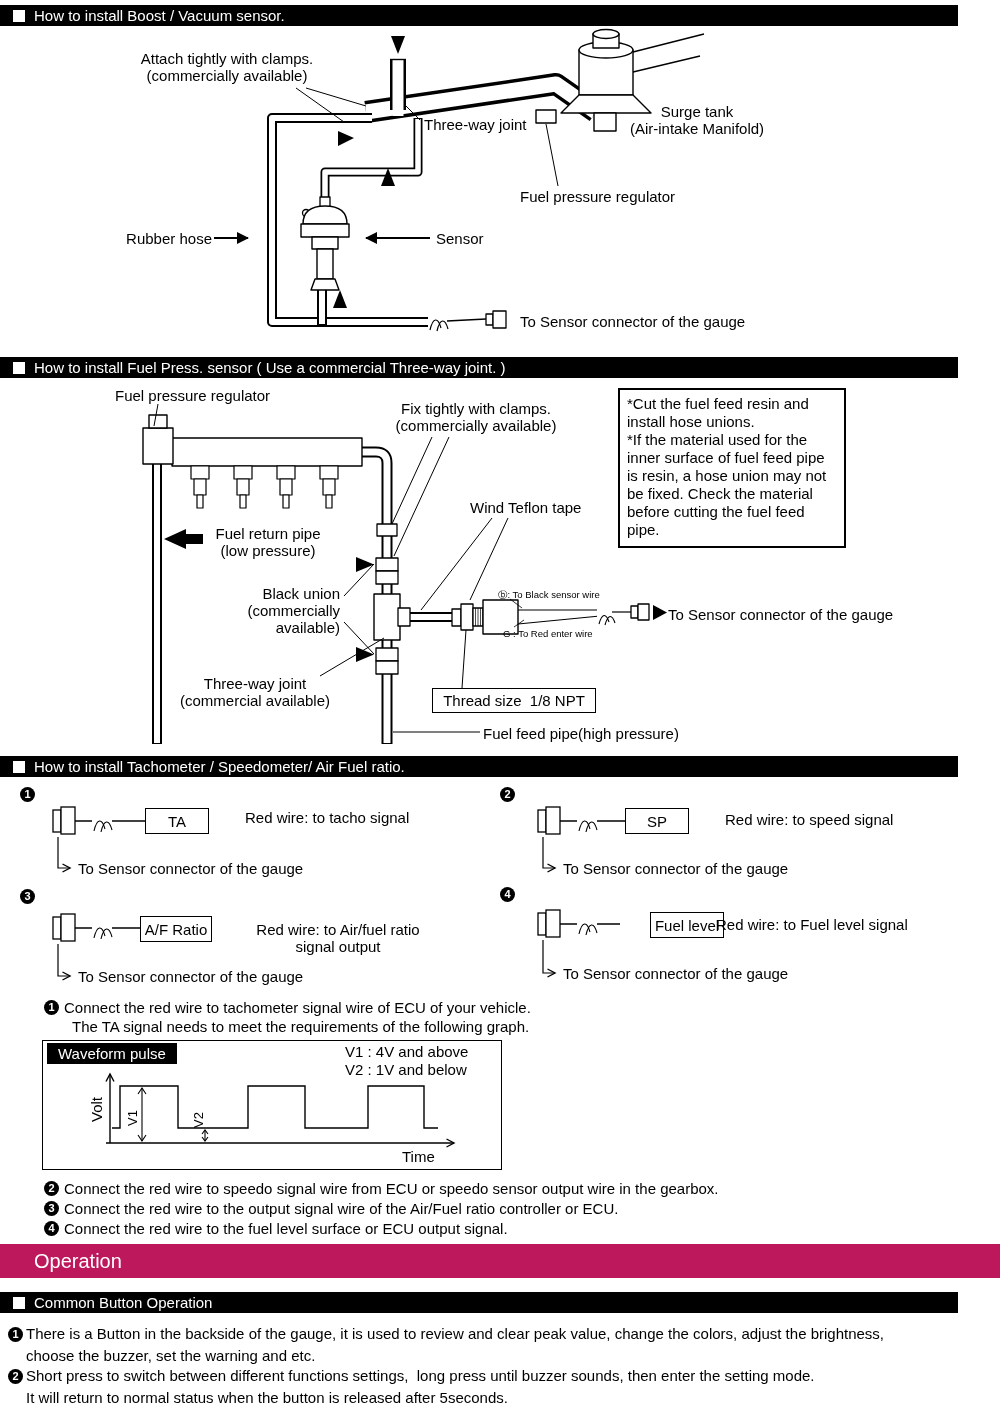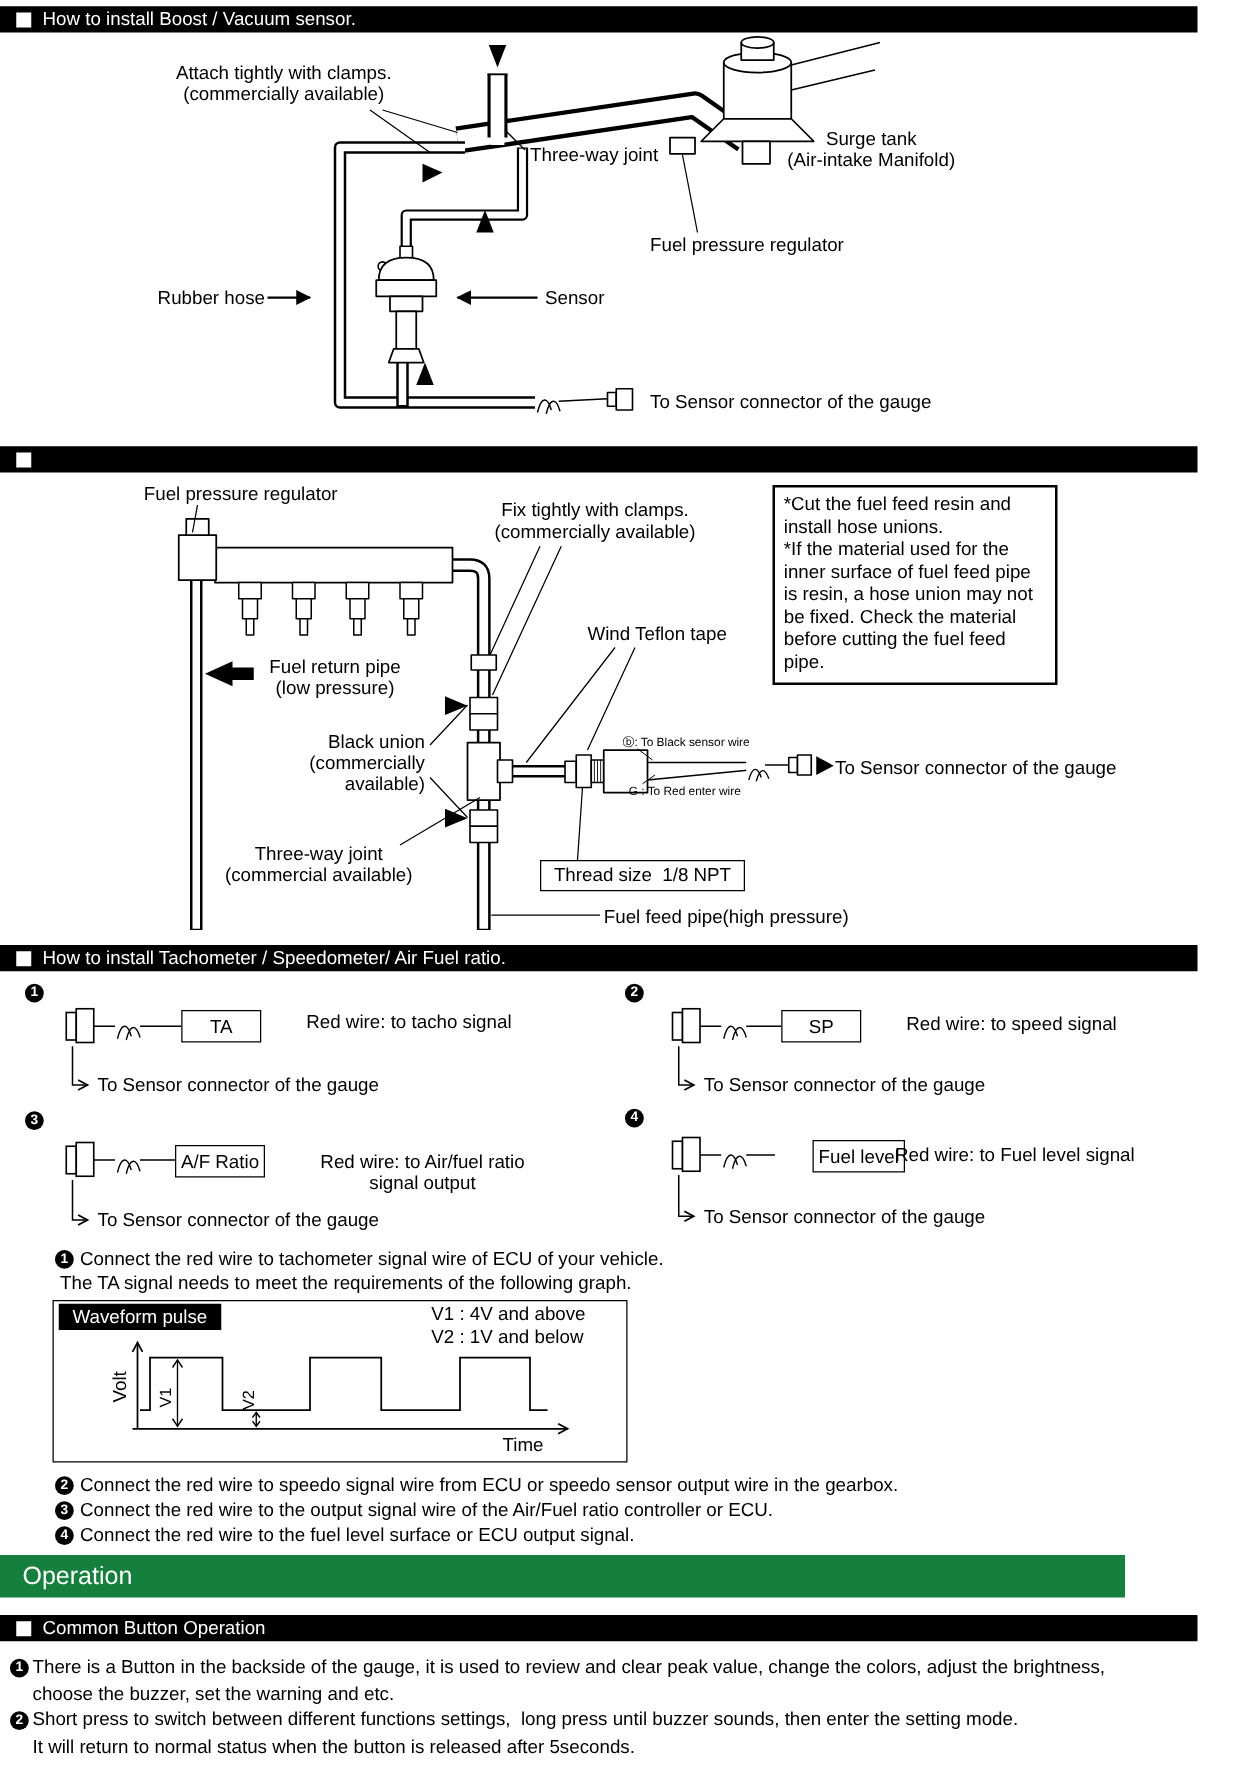--- a/index.html
+++ b/index.html
@@ -2,22 +2,22 @@
 <html><head>
 <meta charset="utf-8">
 <style>
   html,body{margin:0;padding:0;}
   body{width:1000px;height:1416px;position:relative;background:#fff;color:#000;
     font-family:"Liberation Sans","DejaVu Sans",sans-serif;font-size:15px;overflow:hidden;}
   .lineart{position:absolute;left:0;top:0;z-index:1;pointer-events:none;}
   .secbar{position:absolute;left:0;width:958px;height:21px;background:#000;color:#fff;
     display:flex;align-items:center;font-size:15px;z-index:2;}
   .secbar .sq{width:12px;height:12px;background:#fff;margin:0 9px 0 13px;flex:0 0 auto;}
-  .opbar{position:absolute;left:0;width:900px;height:34px;background:#15803d;color:#fff;
-    font-size:20px;display:flex;align-items:center;padding-left:18px;box-sizing:border-box;z-index:2;}
+  .opbar{position:absolute;left:0;width:1000px;height:34px;background:#be185d;color:#fff;
+    font-size:20px;display:flex;align-items:center;padding-left:34px;box-sizing:border-box;z-index:2;}
   .lbl{position:absolute;line-height:17px;white-space:nowrap;z-index:3;}
   .ctr{text-align:center;}
   .rt{text-align:right;}
   .pre{white-space:pre;}
   .bbox{position:absolute;border:1.5px solid #000;background:#fff;display:flex;
     align-items:center;justify-content:center;z-index:3;}
   .numcircle{position:absolute;width:15px;height:15px;border-radius:50%;background:#000;
     color:#fff;font-size:11px;font-weight:bold;text-align:center;line-height:15px;z-index:3;}
   .notebox{position:absolute;border:2px solid #000;background:#fff;padding:5px 7px;
     line-height:18px;z-index:3;box-sizing:border-box;}
@@ -194,20 +194,21 @@
   <div>Surge tank</div>
     <div>(Air-intake Manifold)</div>
 </div>
 <div class="lbl" style="left:520px;top:188px">Fuel pressure regulator</div>
 <div class="lbl rt" style="left:108px;top:230px;width:104px">Rubber hose</div>
 <div class="lbl" style="left:436px;top:230px">Sensor</div>
 <div class="lbl" style="left:520px;top:313px">To Sensor connector of the gauge</div>
 
 <div class="secbar" style="top:357px">
   <span class="sq"></span>
+  <span>How to install Fuel Press. sensor ( Use a commercial Three-way joint. )</span>
 </div>
 <div class="lbl" style="left:115px;top:387px">Fuel pressure regulator</div>
 <div class="lbl ctr" style="left:381px;top:400px;width:190px">
   <div>Fix tightly with clamps.</div>
     <div>(commercially available)</div>
 </div>
 <div class="lbl" style="left:470px;top:499px">Wind Teflon tape</div>
 <div class="lbl ctr" style="left:204px;top:525px;width:128px">
   <div>Fuel return pipe</div>
     <div>(low pressure)</div>
@@ -253,21 +254,21 @@
 </div>
 <div class="lbl" style="left:716px;top:916px">Red wire: to Fuel level signal</div>
 
 <div class="lbl" style="left:78px;top:860px">To Sensor connector of the gauge</div>
 <div class="lbl" style="left:563px;top:860px">To Sensor connector of the gauge</div>
 <div class="lbl" style="left:78px;top:968px">To Sensor connector of the gauge</div>
 <div class="lbl" style="left:563px;top:965px">To Sensor connector of the gauge</div>
 
 <span class="numcircle" style="left:44px;top:1000px">1</span>
 <div class="lbl" style="left:64px;top:999px">Connect the red wire to tachometer signal wire of ECU of your vehicle.</div>
-<div class="lbl" style="left:48px;top:1018px">The TA signal needs to meet the requirements of the following graph.</div>
+<div class="lbl" style="left:72px;top:1018px">The TA signal needs to meet the requirements of the following graph.</div>
 
 <div class="wavebox" style="left:42px;top:1040px;width:458px;height:128px"></div>
 <div class="wavetitle" style="left:47px;top:1043px">Waveform pulse</div>
 <div class="lbl" style="left:345px;top:1043px">V1 : 4V and above</div>
 <div class="lbl" style="left:345px;top:1061px">V2 : 1V and below</div>
 <div class="lbl rot" style="left:88px;top:1122px">Volt</div>
 <div class="lbl rot" style="left:124px;top:1126px;font-size:13px">V1</div>
 <div class="lbl rot" style="left:190px;top:1128px;font-size:13px">V2</div>
 <div class="lbl" style="left:402px;top:1148px">Time</div>
 

